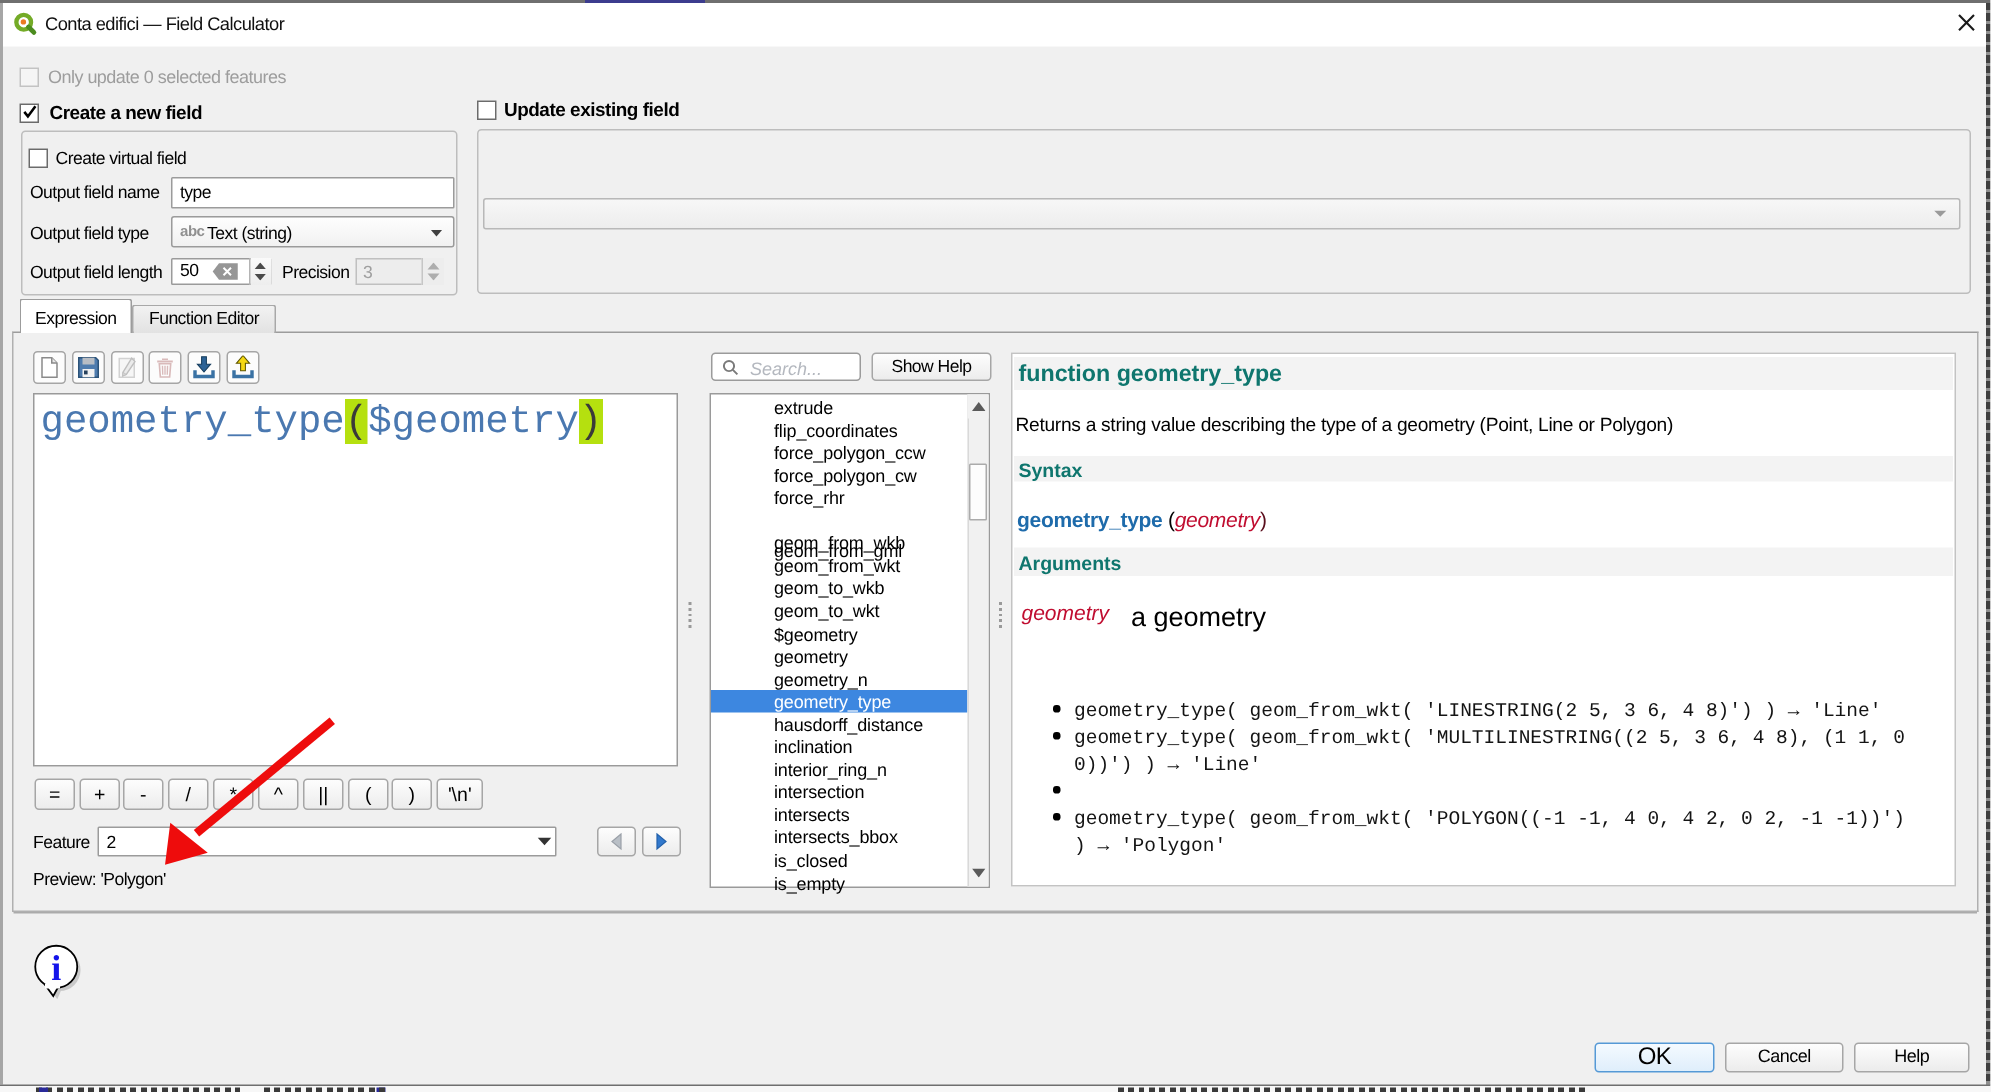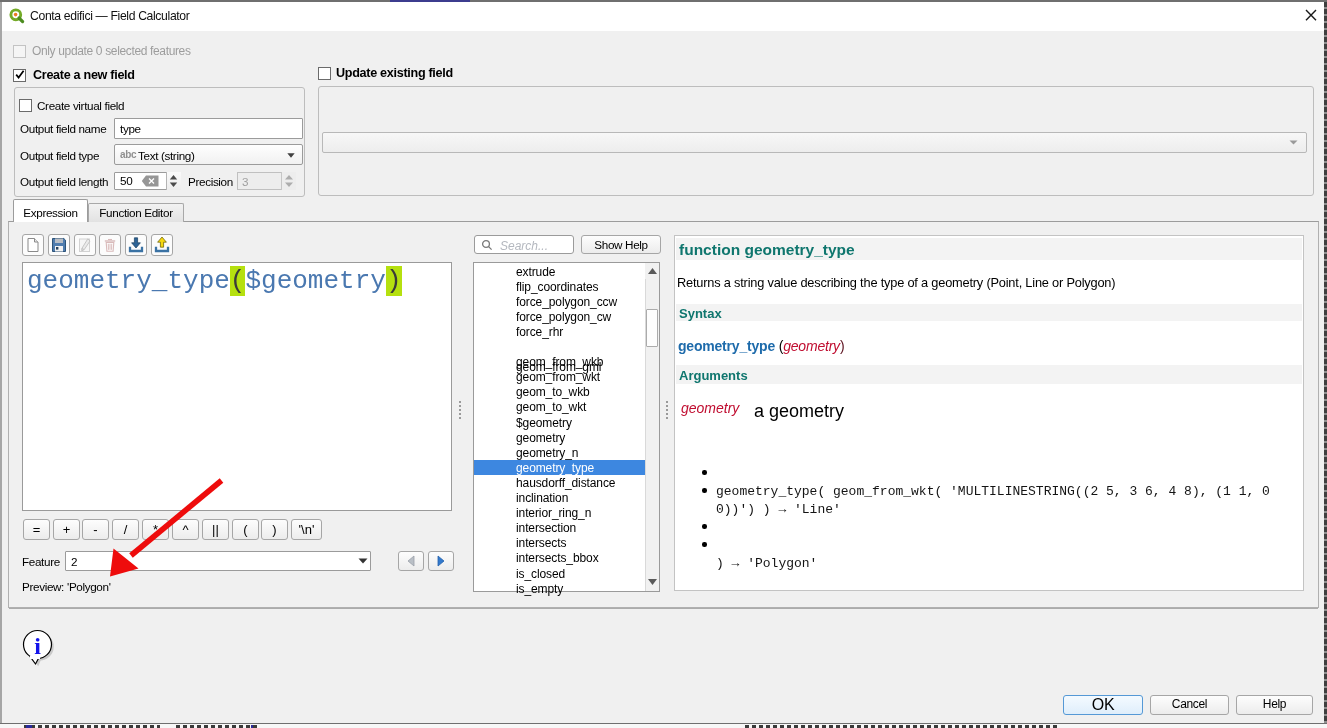--- a/index.html
+++ b/index.html
@@ -238,25 +238,27 @@
       <span class="bandtx" style="top:2px;font-size:13px;">Syntax</span>
     </div>
   <div class="ab" style="left:678px;top:338px;font-size:14px;letter-spacing:-0.2px;"><span style="font-weight:bold;color:#1e6bab;">geometry_type</span><span style="color:#000;"> (</span><span style="font-style:italic;color:#c00d30;">geometry</span><span style="color:#5a0f1d;">)</span></div>
   <div class="band" style="top:365px;height:19px;">
       <span class="bandtx" style="top:3px;font-size:13px;">Arguments</span>
     </div>
   <div class="ab" style="left:681px;top:400px;font-size:14px;font-style:italic;color:#c00d30;">geometry</div>
   <div class="ab" style="left:754px;top:401px;font-size:18px;color:#000;">a geometry</div>
 
   <div class="ab" style="left:702px;top:470px;width:4.5px;height:4.5px;border-radius:50%;background:#000;"></div>
+  <div class="ab code" style="left:716px;top:466px;">geometry_type( geom_from_wkt( 'LINESTRING(2 5, 3 6, 4 8)') ) → 'Line'</div>
   <div class="ab" style="left:702px;top:488px;width:4.5px;height:4.5px;border-radius:50%;background:#000;"></div>
   <div class="ab code" style="left:716px;top:484px;">geometry_type( geom_from_wkt( 'MULTILINESTRING((2 5, 3 6, 4 8), (1 1, 0</div>
   <div class="ab code" style="left:716px;top:502px;">0))') ) → 'Line'</div>
   <div class="ab" style="left:702px;top:524px;width:4.5px;height:4.5px;border-radius:50%;background:#000;"></div>
   <div class="ab" style="left:702px;top:542px;width:4.5px;height:4.5px;border-radius:50%;background:#000;"></div>
+  <div class="ab code" style="left:716px;top:538px;">geometry_type( geom_from_wkt( 'POLYGON((-1 -1, 4 0, 4 2, 0 2, -1 -1))')</div>
   <div class="ab code" style="left:716px;top:556px;">) → 'Polygon'</div>
 
   <div class="ab" style="left:9px;top:608px;width:1309px;height:1px;background:#ababab;"></div>
 
   <svg class="ab" style="left:19px;top:629px;" width="38" height="38" viewBox="0 0 38 38">
     <g>
       <circle cx="18.5" cy="15.5" r="14" fill="#c9c9c9" transform="translate(2.2,2.2)"></circle>
       <path d="M12 28 L20 28 L17 35 Z" fill="#c9c9c9" transform="translate(2.2,2.2)"></path>
       <circle cx="18.5" cy="15.5" r="14" fill="#fff" stroke="#000" stroke-width="1.2"></circle>
       <path d="M11.5 28.2 L20 28.6 L16.5 35 Z" fill="#fff" stroke="#000" stroke-width="1.2"></path>

